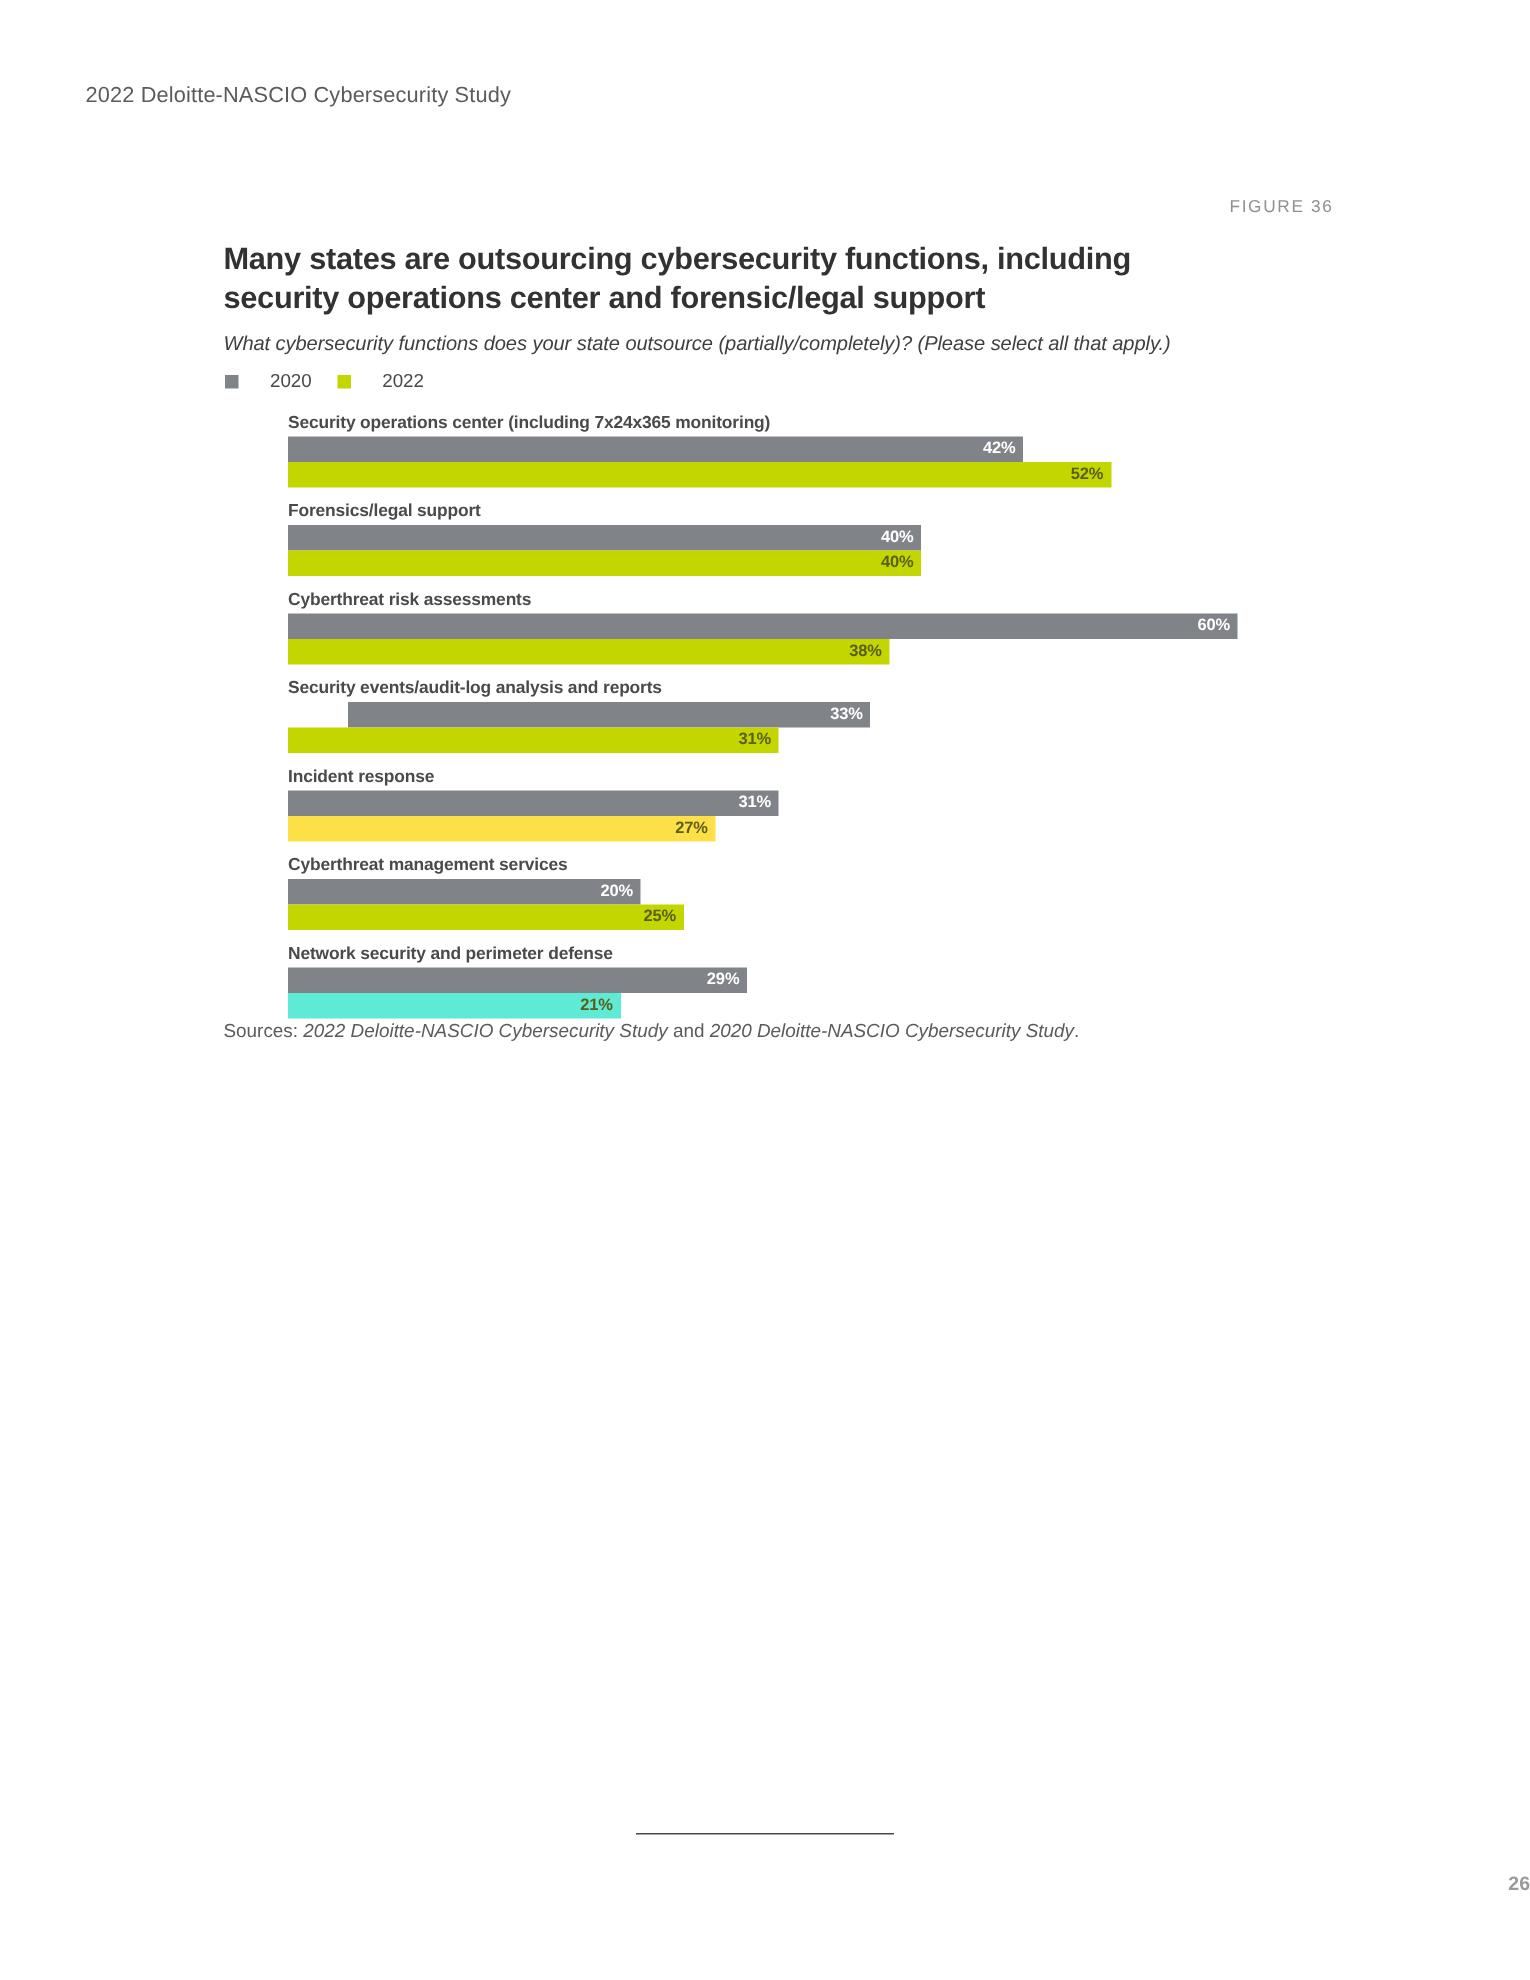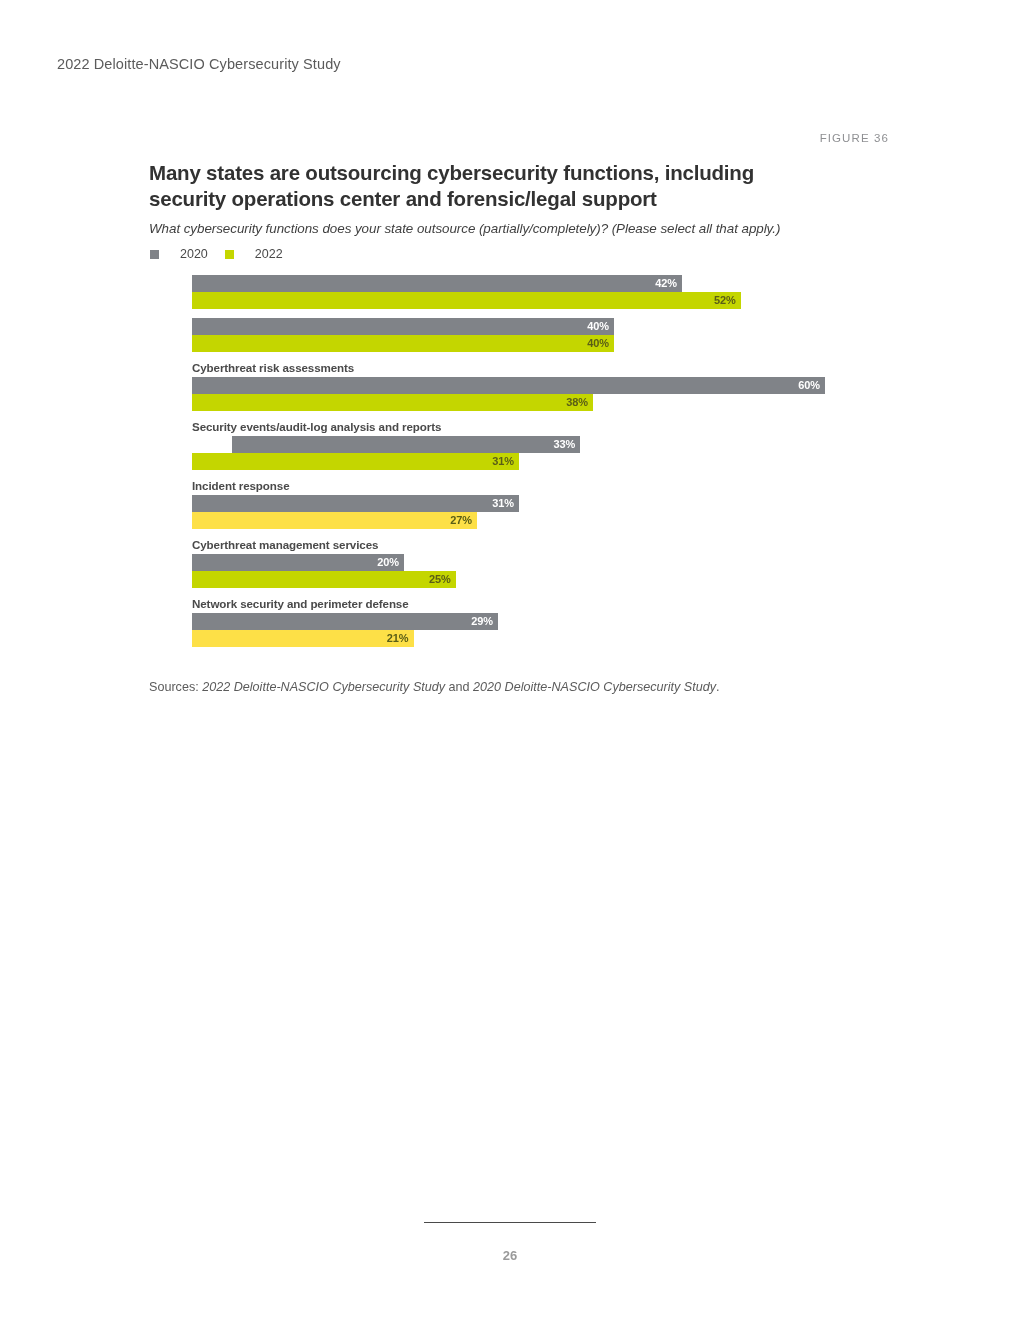--- a/index.html
+++ b/index.html
@@ -135,21 +135,21 @@
     top: 1222px;
     width: 172px;
     height: 1px;
     background: #4a4a4a;
   }
   .page-number {
     position: absolute;
     left: 0;
     top: 1248px;
     width: 1020px;
-    text-align: center;
+    text-align: right;
     font-size: 13px;
     font-weight: bold;
     color: #9a9a9a;
   }
 </style>
 </head>
 <body>
 
 <div class="page-header">2022 Deloitte-NASCIO Cybersecurity Study</div>
 
@@ -164,32 +164,34 @@
       <span class="legend-label">2020</span>
     </div>
     <div class="legend-item">
       <span class="legend-swatch" style="background:#c4d600"></span>
       <span class="legend-label">2022</span>
     </div>
   </div>
 
   <div class="chart" id="chart">
       <div class="cat-group">
+        <div class="cat-label">Security operations center (including 7x24x365 monitoring)</div>
         <div class="bar-row">
           <div class="bar bar-2020" style="background: rgb(128, 131, 136); width: 490px;">
             <span class="bar-value">42%</span>
           </div>
         </div>
         <div class="bar-row">
           <div class="bar bar-2022" style="background: rgb(196, 214, 0); width: 548.6px;">
             <span class="bar-value">52%</span>
           </div>
         </div>
       </div>
       <div class="cat-group">
+        <div class="cat-label">Forensics/legal support</div>
         <div class="bar-row">
           <div class="bar bar-2020" style="background: rgb(128, 131, 136); width: 422px;">
             <span class="bar-value">40%</span>
           </div>
         </div>
         <div class="bar-row">
           <div class="bar bar-2022" style="background: rgb(196, 214, 0); width: 422px;">
             <span class="bar-value">40%</span>
           </div>
         </div>
@@ -229,39 +231,39 @@
         </div>
         <div class="bar-row">
           <div class="bar bar-2022" style="background: #fde047; width: 284.85px;">
             <span class="bar-value">27%</span>
           </div>
         </div>
       </div>
       <div class="cat-group">
         <div class="cat-label">Cyberthreat management services</div>
         <div class="bar-row">
-          <div class="bar bar-2020" style="background: rgb(128, 131, 136); width: 212px;">
+          <div class="bar bar-2020" style="background: rgb(128, 131, 136); width: 235px;">
             <span class="bar-value">20%</span>
           </div>
         </div>
         <div class="bar-row">
           <div class="bar bar-2022" style="background: rgb(196, 214, 0); width: 263.75px;">
             <span class="bar-value">25%</span>
           </div>
         </div>
       </div>
       <div class="cat-group">
         <div class="cat-label">Network security and perimeter defense</div>
         <div class="bar-row">
           <div class="bar bar-2020" style="background: rgb(128, 131, 136); width: 305.95px;">
             <span class="bar-value">29%</span>
           </div>
         </div>
         <div class="bar-row">
-          <div class="bar bar-2022" style="background: #fde047; width: 221.55px;">
+          <div class="bar bar-2022" style="background: #5eead4; width: 221.55px;">
             <span class="bar-value">21%</span>
           </div>
         </div>
       </div>
     </div>
 </div>
 
 <div class="sources"><span>Sources: </span><em>2022 Deloitte-NASCIO Cybersecurity Study</em><span> and </span><em>2020 Deloitte-NASCIO Cybersecurity Study</em><span>.</span></div>
 
 <div class="footer-rule"></div>

